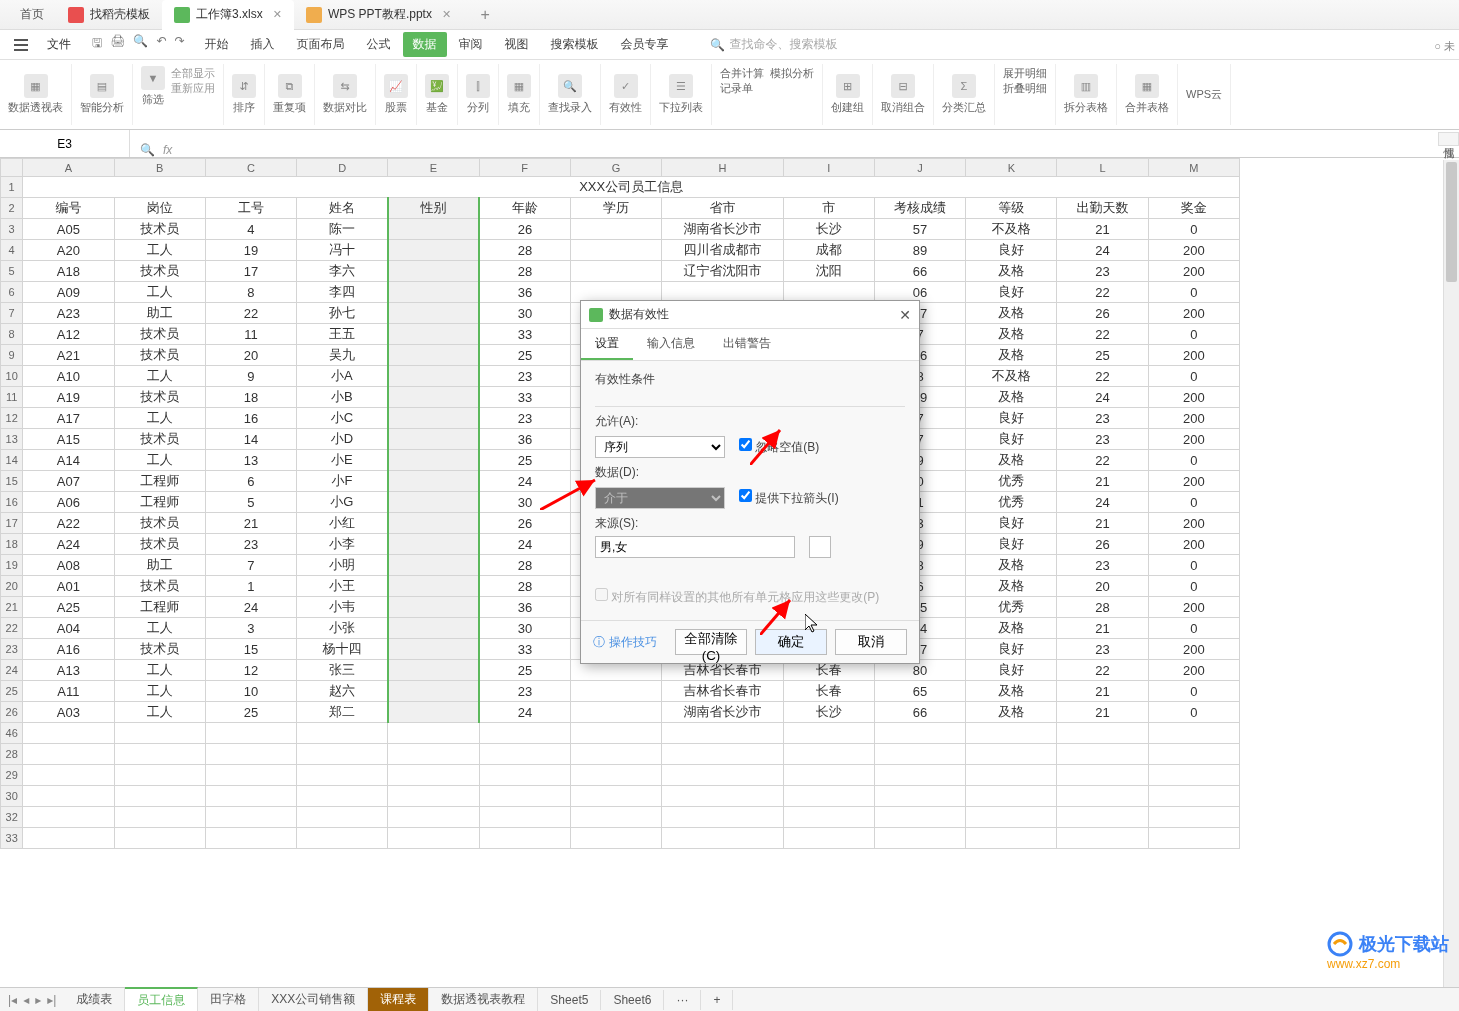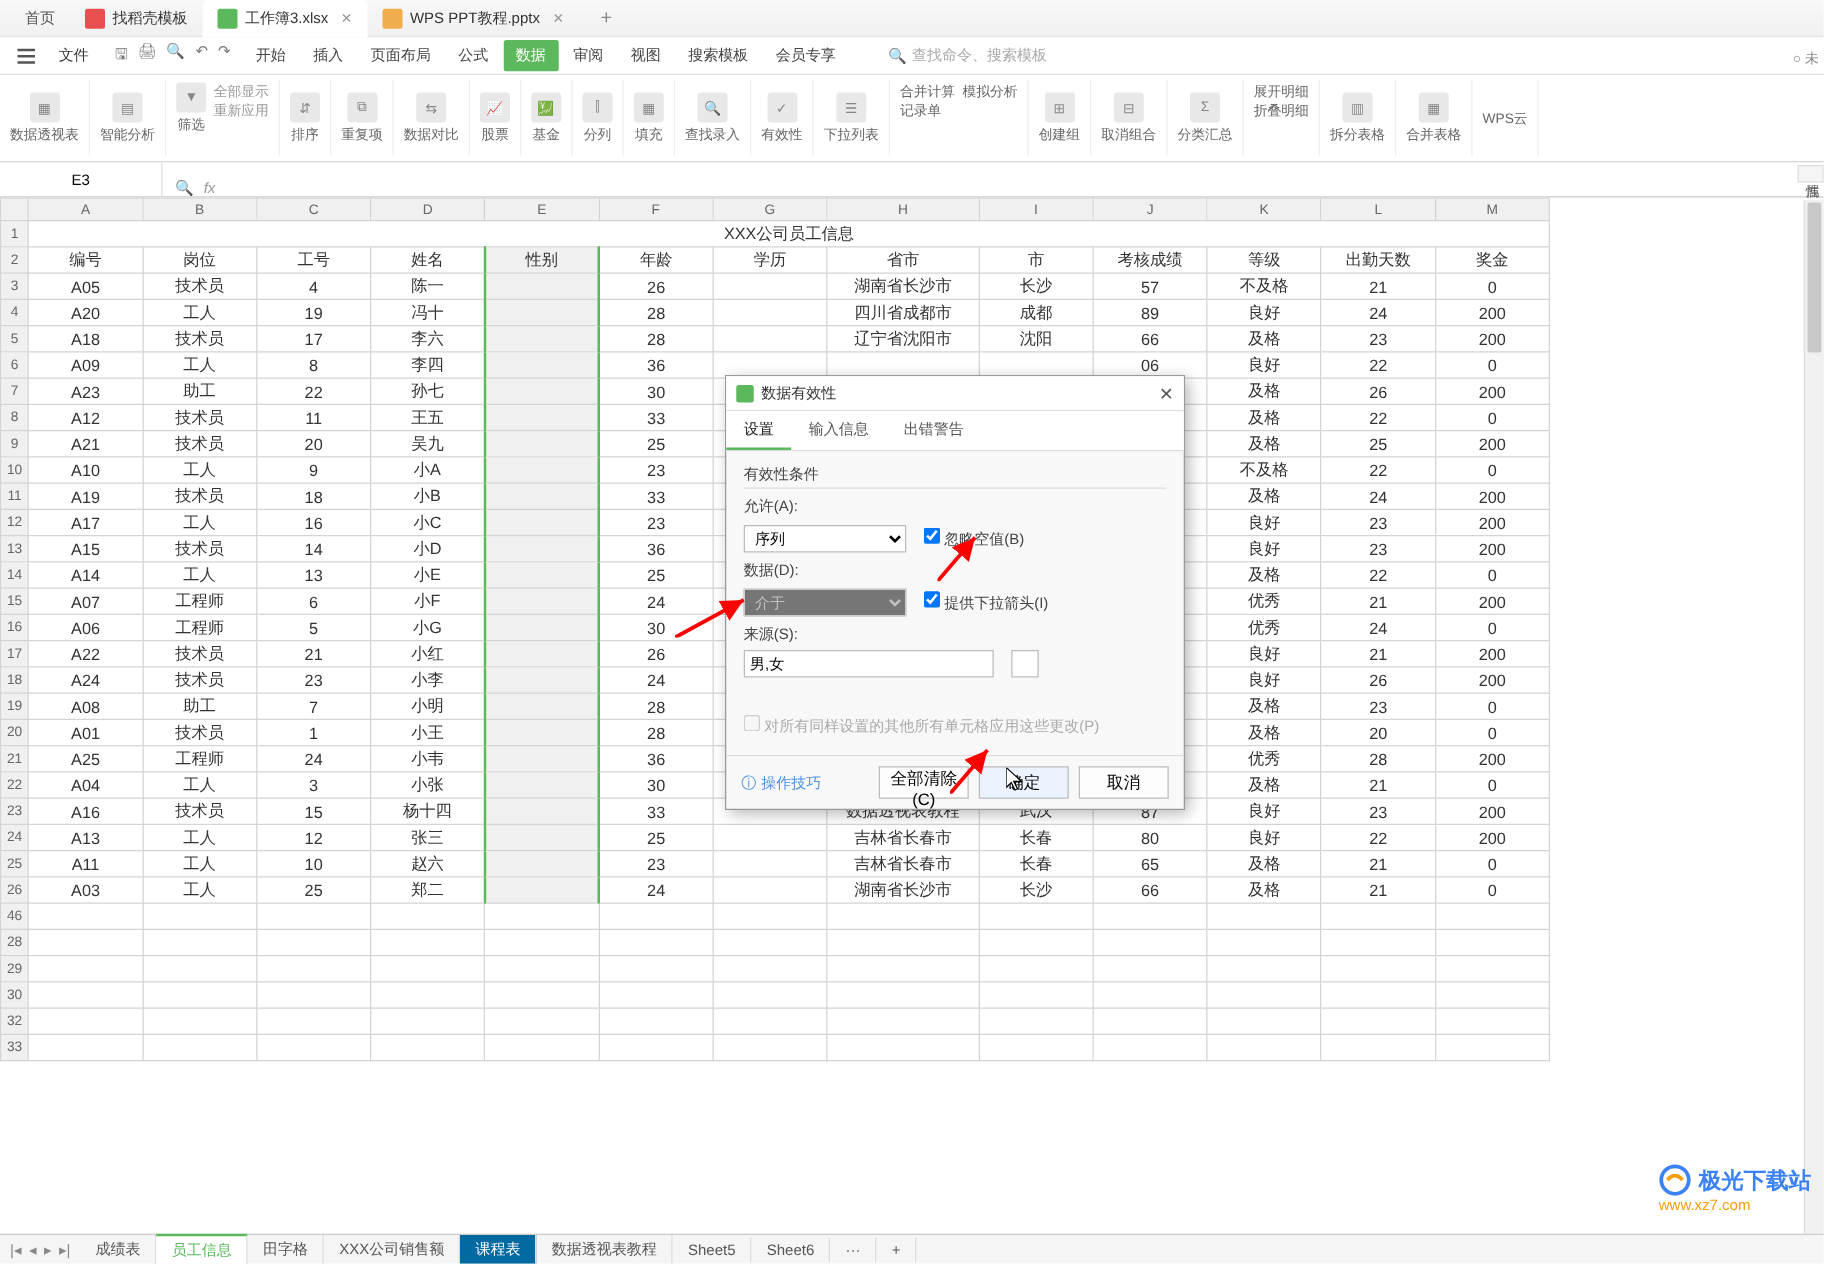--- a/index.html
+++ b/index.html
@@ -34,21 +34,21 @@
 .fx-area{display:flex;align-items:center;gap:8px;padding:0 10px;color:#999}
 .side-label{position:absolute;right:0;top:132px;writing-mode:vertical-lr;background:#f5f5f5;border:1px solid #ddd;padding:6px 2px;font-size:11px;color:#666}
 .sheet-area{position:relative;height:730px;overflow:hidden}
 table.grid{border-collapse:collapse;table-layout:fixed;width:1240px}
 table.grid col.rh{width:22px}
 table.grid col.c{width:90px}
 table.grid th,table.grid td{border:1px solid #d4d4d4;height:21px;text-align:center;font-size:13px;font-weight:normal;background:#fff;overflow:hidden;white-space:nowrap}
 table.grid thead th{background:#f0f0f0;color:#666;font-size:11px;height:18px}
 table.grid .rowh{background:#f0f0f0;color:#666;font-size:11px;width:22px}
 thead th.sel{background:#d9ead3}
-.dialog{position:absolute;left:580px;top:300px;width:368px;background:#f8f8f8;border:1px solid #999;box-shadow:3px 3px 12px rgba(0,0,0,.3);z-index:100}
+.dialog{position:absolute;left:580px;top:300px;width:340px;background:#f8f8f8;border:1px solid #999;box-shadow:3px 3px 12px rgba(0,0,0,.3);z-index:100}
 .dlg-title{display:flex;align-items:center;height:28px;padding:0 8px;gap:6px;border-bottom:1px solid #ddd;background:#fff}
 .dlg-title .ticon{width:14px;height:14px;background:#5cb85c;border-radius:2px}
 .dlg-close{margin-left:auto;cursor:pointer;color:#555;font-size:14px}
 .dlg-tabs{display:flex;border-bottom:1px solid #ddd;background:#fff}
 .dlg-tab{padding:6px 14px;font-size:12px;color:#555;cursor:pointer}
 .dlg-tab.active{border-bottom:2px solid #5cb85c;color:#222}
 .dlg-body{padding:10px 14px;font-size:12px;color:#444}
 .dlg-body label{display:block;margin:4px 0}
 .dlg-body select,.dlg-body input[type=text]{width:130px;height:22px;border:1px solid #bbb;background:#fff;font-size:12px;padding:0 4px}
 .dlg-row{display:flex;align-items:center;gap:14px;margin:4px 0}
@@ -57,21 +57,21 @@
 .dlg-foot{display:flex;align-items:center;padding:8px 12px;border-top:1px solid #ddd;gap:8px}
 .dlg-foot .tip{color:#4a90e2;display:flex;align-items:center;gap:4px}
 .dlg-foot button{width:72px;height:26px;border:1px solid #bbb;background:#fdfdfd;cursor:pointer}
 .dlg-foot button.primary{background:#eaf3ff}
 .arrow{position:absolute;z-index:101;pointer-events:none}
 .cursor{position:absolute;left:805px;top:614px;z-index:102;pointer-events:none}
 .sheet-tabs{position:absolute;bottom:0;left:0;right:0;height:24px;background:#f5f5f5;border-top:1px solid #ccc;display:flex;align-items:center;font-size:12px}
 .sheet-nav{display:flex;gap:6px;padding:0 8px;color:#888}
 .stab{padding:3px 12px;border-right:1px solid #ddd;color:#555;cursor:pointer}
 .stab.active{background:#fff;color:#5cb85c;border-top:2px solid #5cb85c}
-.stab.orange{background:#0369a1;color:#fff}
+.stab.orange{background:#a16207;color:#fff}
 .watermark{position:absolute;right:10px;bottom:40px;z-index:90}
 .watermark .logo{display:flex;align-items:center;gap:6px;color:#3b82f6;font-size:18px;font-weight:bold}
 .watermark .url{color:#f59e0b}
 .scrollbar-v{position:absolute;right:0;top:160px;bottom:24px;width:16px;background:#f0f0f0;border-left:1px solid #ddd}
 .scrollbar-v .thumb{position:absolute;top:2px;left:2px;right:2px;height:120px;background:#c8c8c8;border-radius:2px}
 .right-edge{position:absolute;right:0;top:35px;color:#888;font-size:11px;padding:4px}
 </style>
 </head>
 <body>
 
@@ -775,21 +775,21 @@
       <span class="ticon"></span>
       <span>数据有效性</span>
       <span class="dlg-close">✕</span>
     </div>
   <div class="dlg-tabs">
     <div class="dlg-tab active">设置</div>
     <div class="dlg-tab">输入信息</div>
     <div class="dlg-tab">出错警告</div>
   </div>
   <div class="dlg-body">
-    <div style="border-bottom:1px solid #ddd;padding-bottom:2px;margin-bottom:6px">有效性条件</div>
+    <div style="border-bottom:1px solid #ddd;padding-bottom:18px;margin-bottom:6px">有效性条件</div>
     <label>允许(A):</label>
     <div class="dlg-row">
       <select><option>序列</option></select>
       <label><input type="checkbox" checked="" style=""> <span>忽略空值(B)</span></label>
     </div>
     <label>数据(D):</label>
     <div class="dlg-row">
       <select disabled="" style="background:#404040;color:#aaa"><option>介于</option></select>
       <label><input type="checkbox" checked="" style=""> <span>提供下拉箭头(I)</span></label>
     </div>

